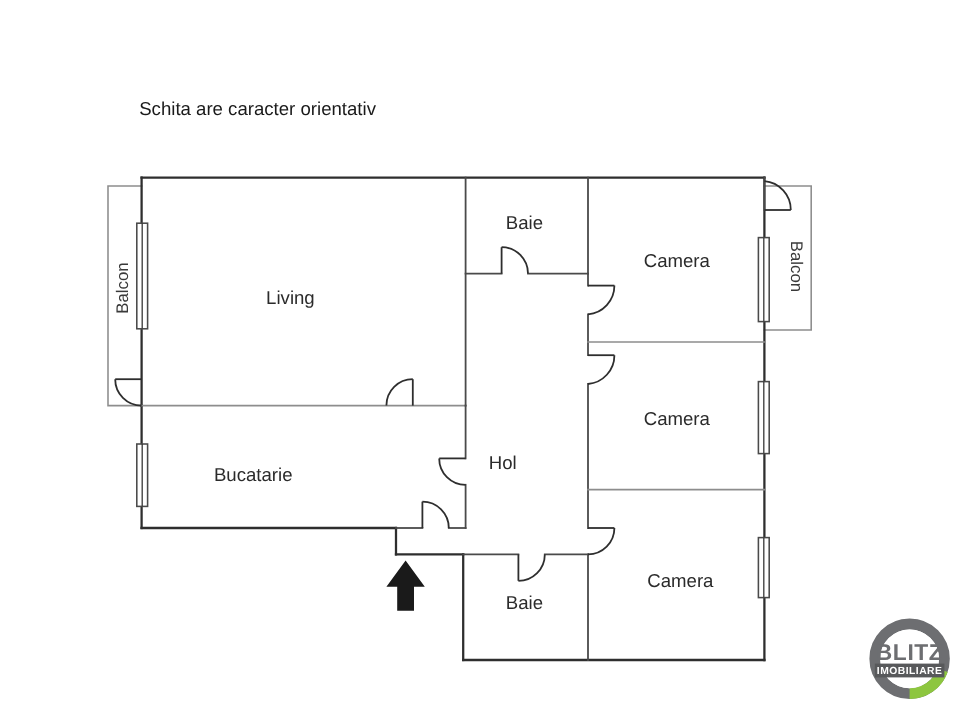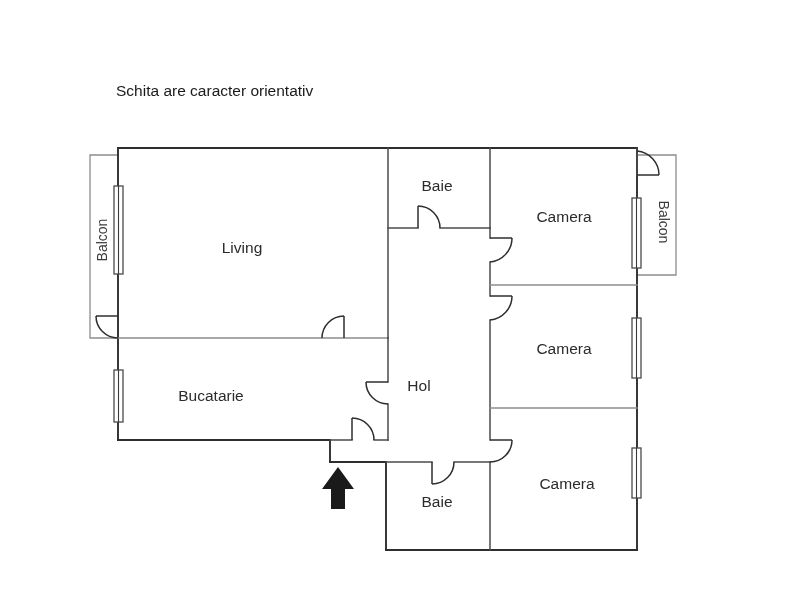--- a/index.html
+++ b/index.html
@@ -245,14 +245,29 @@
     <text class="room-label" x="437" y="503">Baie</text>
     <text class="room-label" x="564" y="218">Camera</text>
     <text class="room-label" x="564" y="350">Camera</text>
     <text class="room-label" x="567" y="485">Camera</text>
 
     <text class="balcony-label" x="103" y="240" transform="rotate(-90 103 240)">Balcon</text>
     <text class="balcony-label" x="663" y="222" transform="rotate(90 663 222)">Balcon</text>
 
   </svg>
 
+  <div id="logo">
+    <svg viewBox="0 0 72 72" width="72" height="72">
+
+      <circle cx="36" cy="36" r="29" fill="none" stroke="#6d6e71" stroke-width="9"></circle>
+
+      <path d="M 36,65 A 29 29 0 0 0 63.5,45.5" fill="none" stroke="#8dc63f" stroke-width="9" stroke-linecap="butt"></path>
+
+      <circle cx="36" cy="36" r="24.5" fill="#ffffff"></circle>
+
+      <text class="logo-text-main" x="36" y="37">BLITZ</text>
+
+      <rect x="7" y="40" width="58" height="11.5" fill="#58595b"></rect>
+      <text class="logo-text-sub" x="36" y="48.6">IMOBILIARE</text>
+    </svg>
+  </div>
 
 </div>
 
 </body></html>

